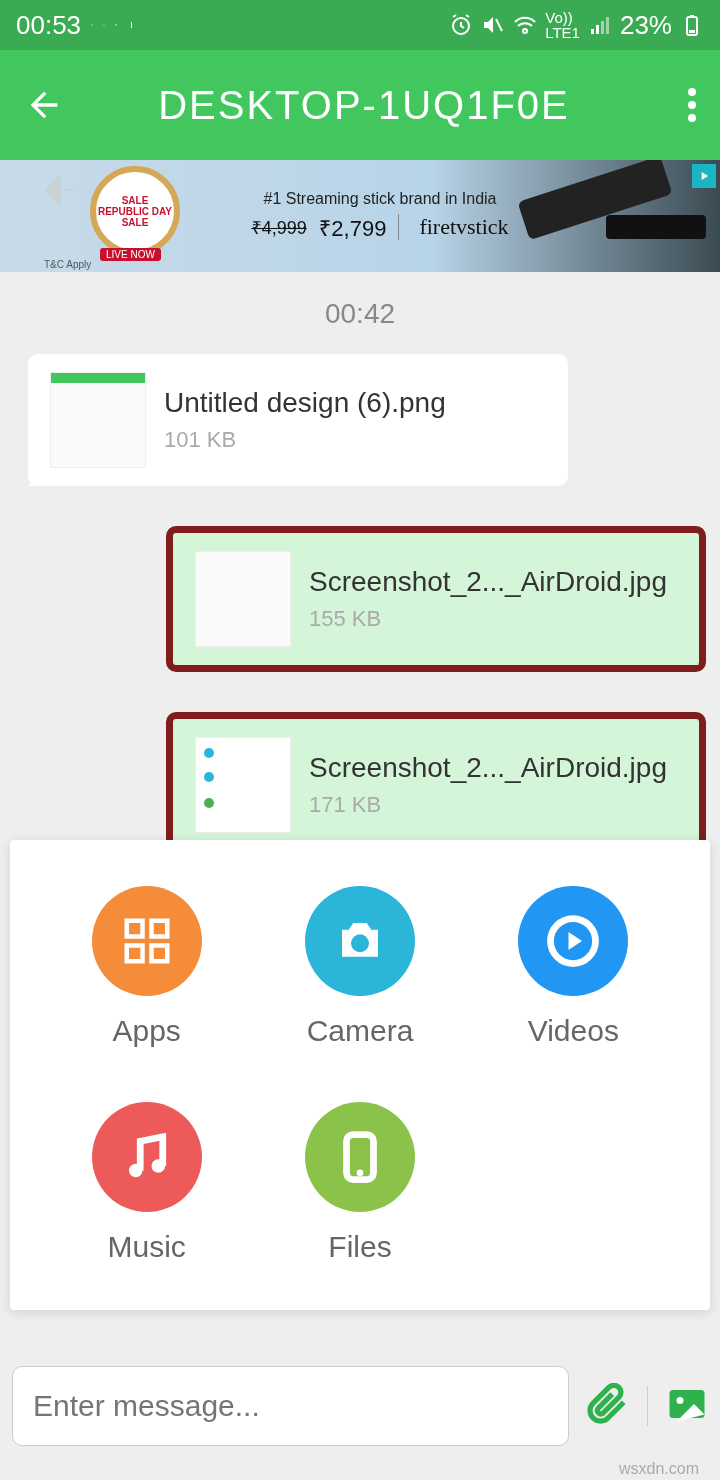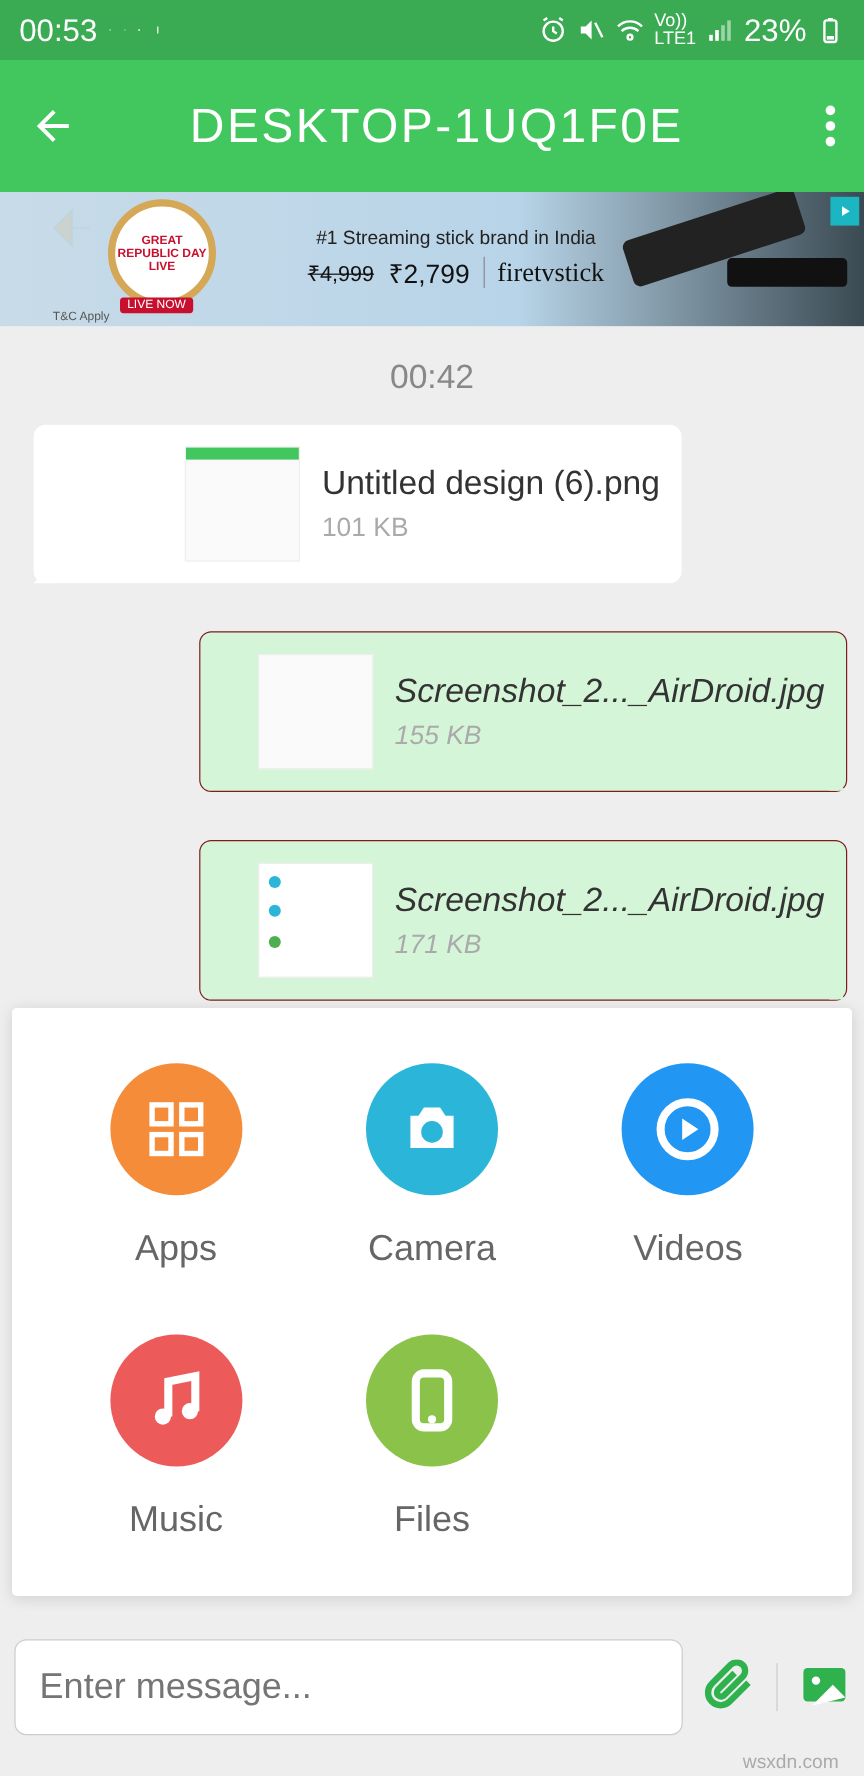--- a/index.html
+++ b/index.html
@@ -62,21 +62,21 @@
     background: #fff; border: 6px solid #d4a857;
     display: flex; flex-direction: column; align-items: center; justify-content: center;
     font-size: 11px; color: #c8102e; font-weight: bold; text-align: center;
   }
   .ad-live { position:absolute; left:100px; top:88px; background:#c8102e; color:#fff; font-size:10px; padding:1px 6px; border-radius:3px;}
   .ad-tc {position:absolute; left:44px; bottom:2px; font-size:10px; color:#555;}
   .ad-text { text-align:center; margin-left:40px;}
   .ad-tag { font-size:16px; color:#222; }
   .ad-price { font-size:22px; color:#111; display:flex; gap:12px; align-items:center; justify-content:center; margin-top:4px;}
   .ad-old { text-decoration: line-through; font-size:18px;}
-  .ad-brand { font-family: serif; font-size:22px; border-left:1px solid #888; padding-left:10px;}
+  .ad-brand { font-family: serif; font-size:22px; border-left:1px solid #888; padding-left:20px;}
   .ad-stick {
     position:absolute; right:50px; top:18px; width:150px; height:40px;
     background:#222; border-radius:6px; transform: rotate(-18deg);
   }
   .ad-stick2 {
     position:absolute; right:14px; top:55px; width:100px; height:24px;
     background:#111; border-radius:4px;
   }
   .ad-close {
     position:absolute; right:4px; top:4px; width:24px; height:24px;
@@ -90,44 +90,42 @@
     padding: 10px 14px 0 14px;
   }
   .chat-time {
     text-align: center;
     font-size: 28px;
     color: #888;
     margin: 16px 0 24px 0;
   }
   .msg {
     border-radius: 10px;
-    padding: 18px 18px 18px 2px;
+    padding: 18px 18px 18px 22px;
     margin-bottom: 40px;
     display: flex;
     align-items: center;
     gap: 18px;
     position: relative;
     max-width: 540px;
-    justify-content: flex-end;
   }
   .msg.received {
     background: #fff;
     margin-right: auto;
     margin-left: 14px;
   }
   .msg.received::after {
     content:''; position:absolute; left:-14px; bottom:0;
     border: 14px solid transparent; border-right-color:#fff; border-bottom:0;
   }
   .msg.sent {
     background: #d5f5d8;
-    border: 1px solid #7f1d1d;
+    border: 7px solid #7f1d1d;
     margin-left: auto;
     margin-right: 0;
-    font-style: italic;
   }
   .msg.sent::after {
     content:''; position:absolute; right:-14px; bottom:0;
     border: 14px solid transparent; border-left-color:#d5f5d8; border-bottom:0;
   }
   .thumb {
     width: 96px; height: 96px; background:#fafafa;
     border:1px solid #eee; flex-shrink:0;
   }
   .thumb.green-top { position:relative;}
@@ -139,21 +137,21 @@
   .attach-panel {
     position: absolute;
     left:10px; right:10px; top:840px;
     background:#fff; border-radius:4px;
     box-shadow: 0 2px 12px rgba(0,0,0,0.12);
     padding: 46px 30px 46px 30px;
     display: grid;
     grid-template-columns: repeat(3,1fr);
     row-gap: 54px;
   }
-  .attach-item { display:flex; flex-direction:column; align-items:center; gap:28px;}
+  .attach-item { display:flex; flex-direction:column; align-items:center; gap:18px;}
   .attach-circle {
     width:110px; height:110px; border-radius:50%;
     display:flex; align-items:center; justify-content:center;
   }
   .attach-circle svg { width:54px; height:54px; fill:#fff;}
   .attach-label { font-size:30px; color:#666;}
   .c-orange{background:#f48c3a;} .c-cyan{background:#2bb5d8;} .c-blue{background:#2196f3;}
   .c-red{background:#ec5a5a;} .c-green{background:#8bc34a;}
   
   .input-bar {
@@ -236,21 +234,21 @@
       <div></div>
       <div></div>
     </div>
 </div>
 
 <div class="ad-banner">
   <svg class="doodle" style="left:40px;top:10px" width="40" height="40">
       <path d="M5 20 L20 5 L20 35z M20 20h15" stroke="#5a8" fill="#f90"></path>
     </svg>
   <div class="ad-left-badge">
-    <span style="font-size:10px;line-height:1.1">GREAT REPUBLIC DAY LIVE</span>
+    <span style="font-size:10px;line-height:1.1">SALE REPUBLIC DAY SALE</span>
   </div>
   <div class="ad-live">LIVE NOW</div>
   <div class="ad-tc">T&amp;C Apply</div>
   <div class="ad-text">
     <div class="ad-tag">#1 Streaming stick brand in India</div>
     <div class="ad-price">
       <span class="ad-old">₹4,999</span>
       <span style="font-weight:normal">₹2,799</span>
       <span class="ad-brand">firetvstick</span>
     </div>

